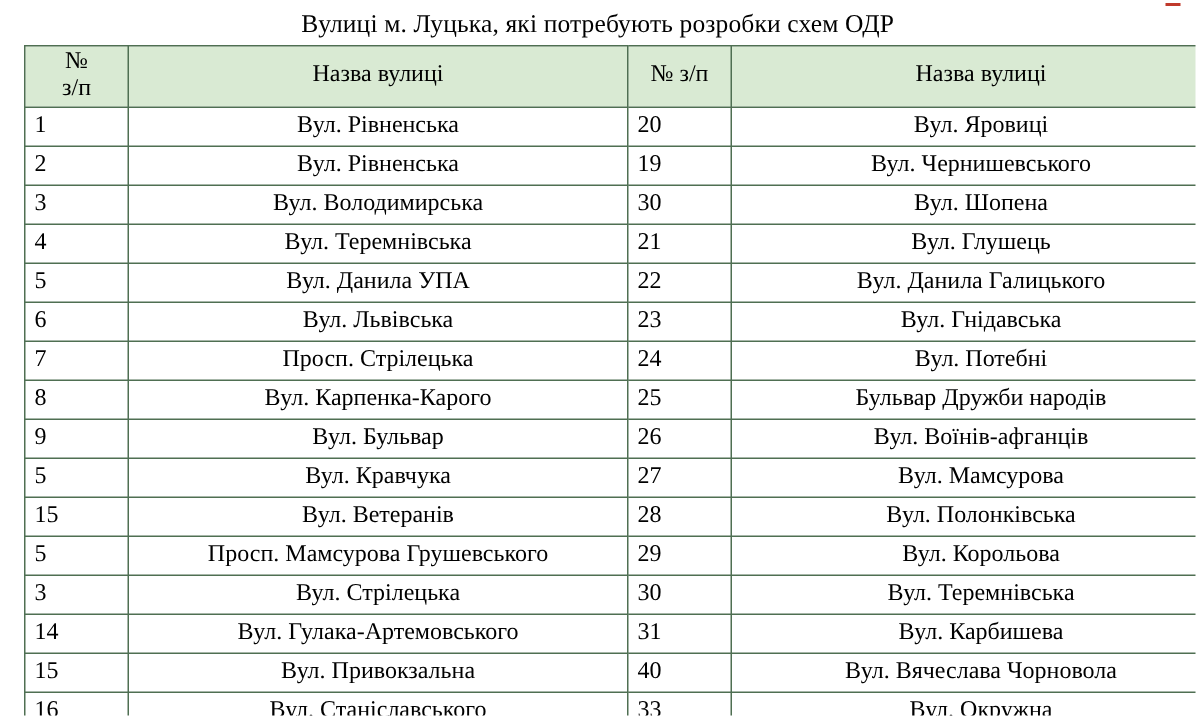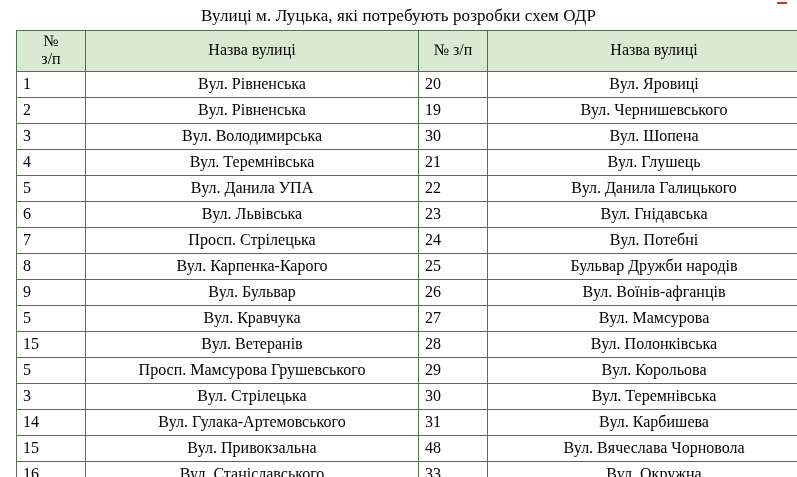--- a/index.html
+++ b/index.html
@@ -175,21 +175,21 @@
         </tr>
         <tr>
           <td class="num">14</td>
           <td class="name">Вул. Гулака-Артемовського</td>
           <td class="num">31</td>
           <td class="name">Вул. Карбишева</td>
         </tr>
         <tr>
           <td class="num">15</td>
           <td class="name">Вул. Привокзальна</td>
-          <td class="num">48</td>
+          <td class="num">40</td>
           <td class="name">Вул. Вячеслава Чорновола</td>
         </tr>
         <tr>
           <td class="num">16</td>
           <td class="name">Вул. Станіславського</td>
           <td class="num">33</td>
           <td class="name">Вул. Окружна</td>
         </tr>
       </tbody>
   </table>

